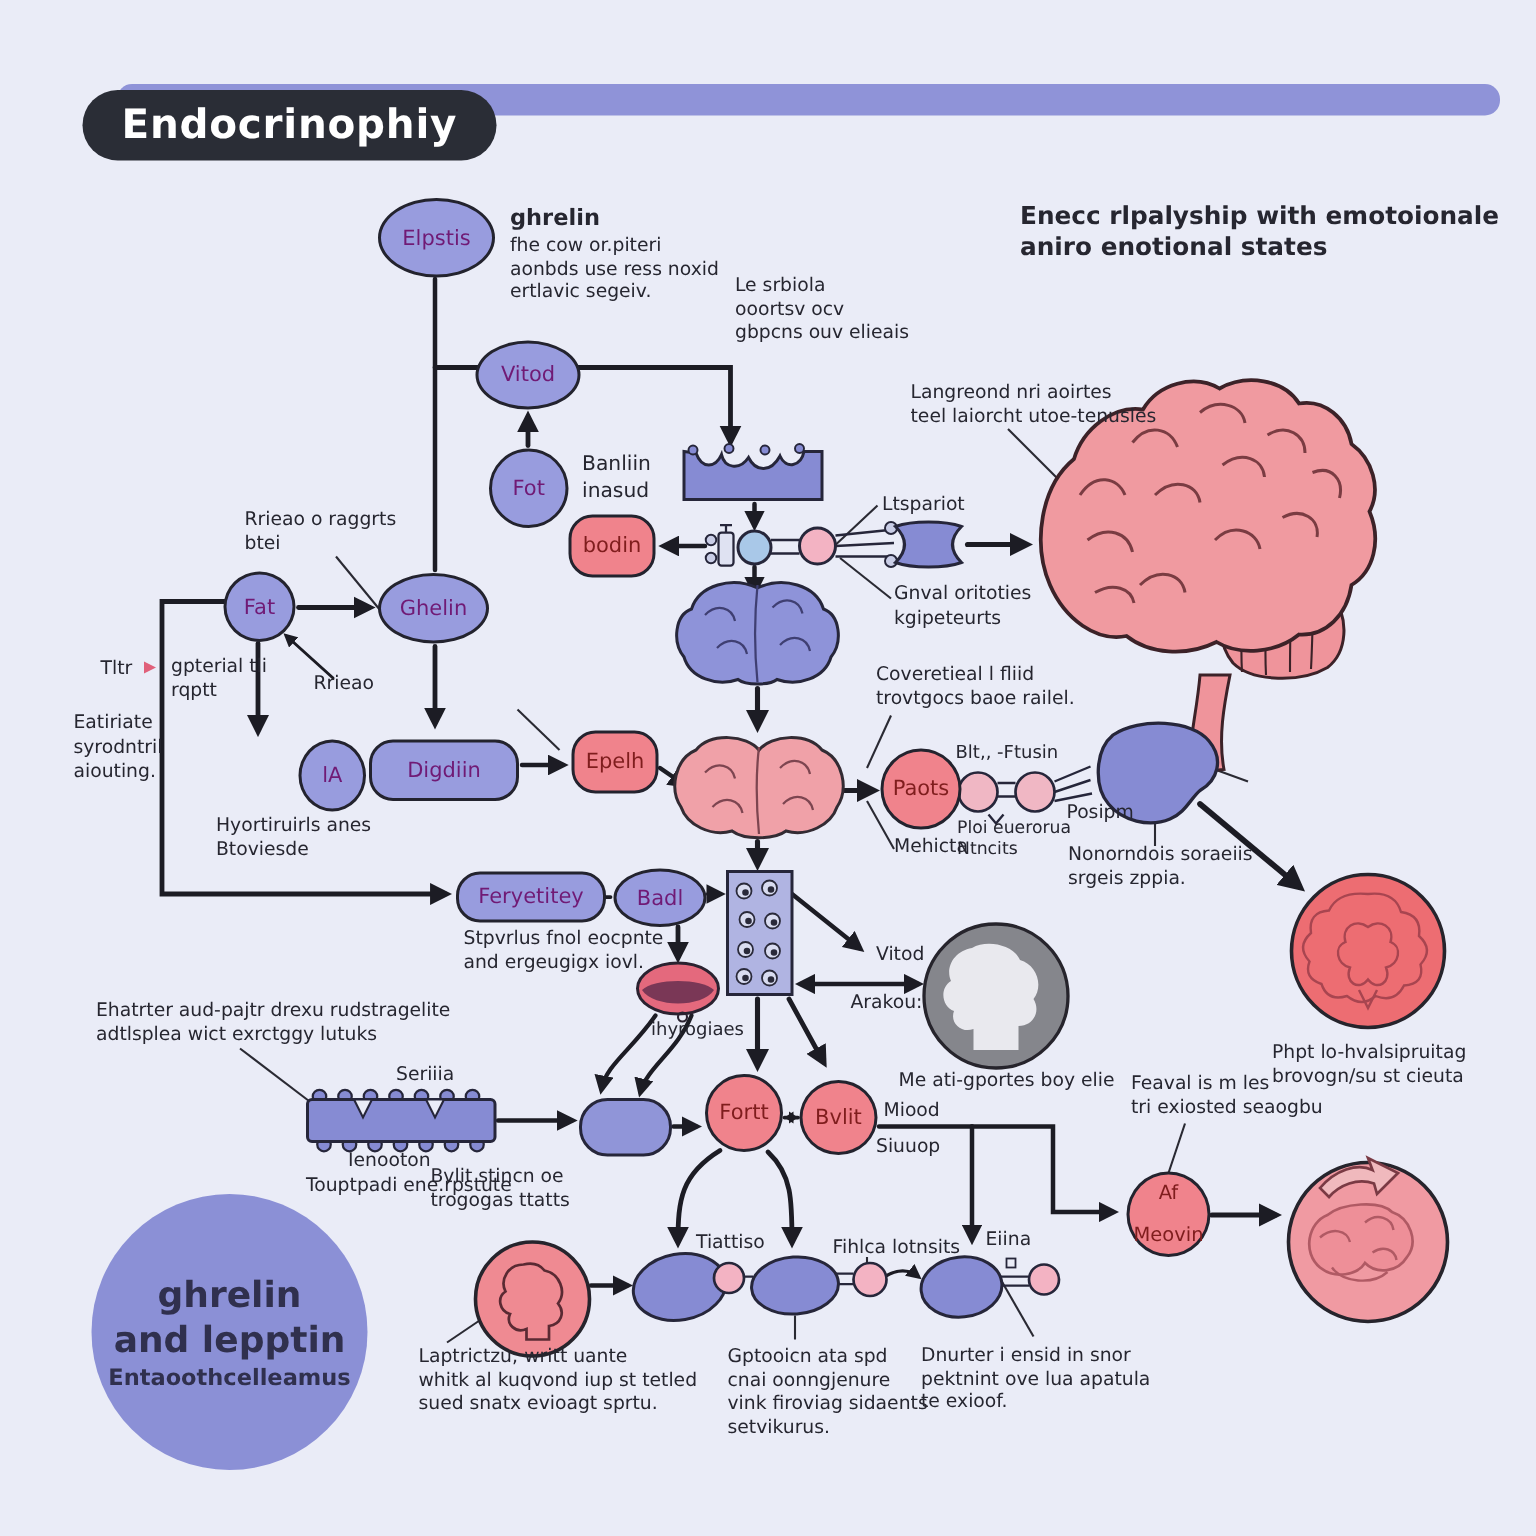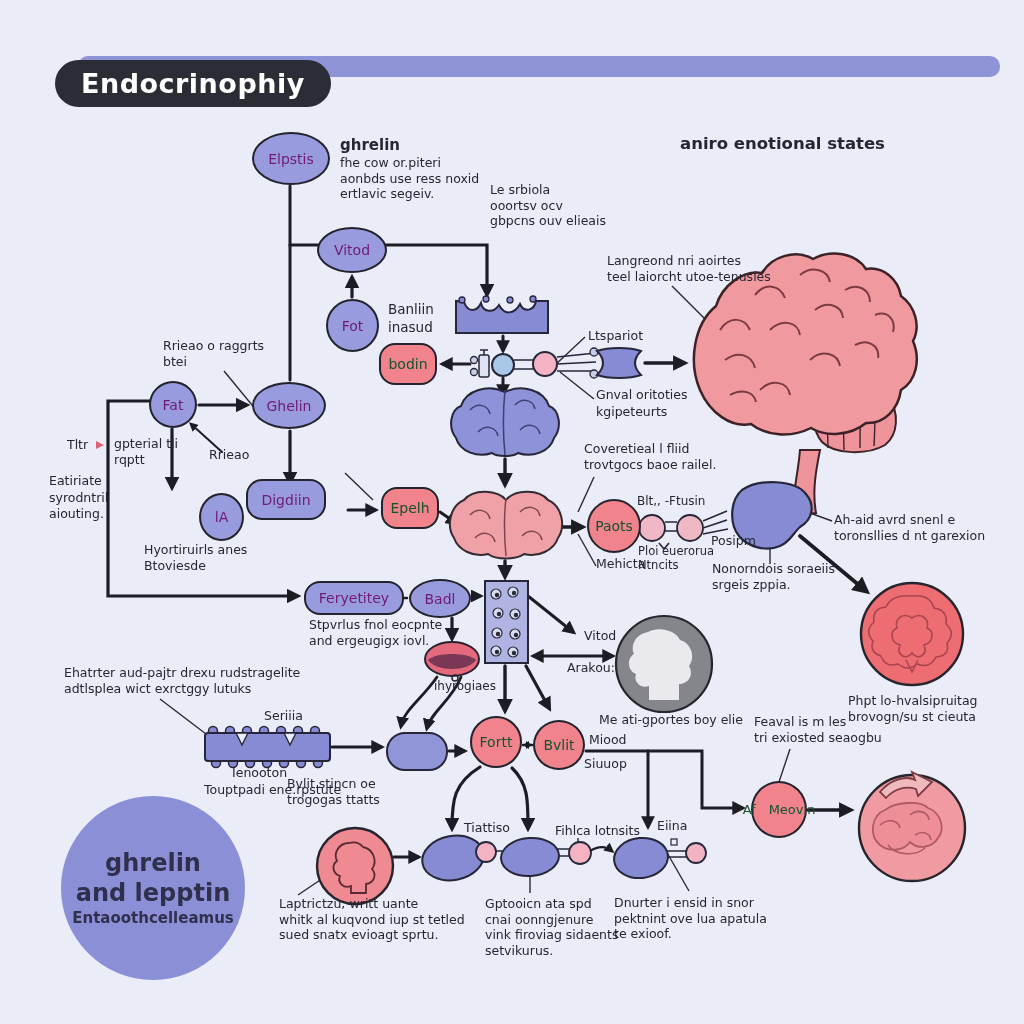--- a/index.html
+++ b/index.html
@@ -13,29 +13,29 @@
     color:#ffffff;font-size:27px;font-weight:bold;z-index:3;letter-spacing:.5px;}
   .ann{position:absolute;font-size:12.5px;line-height:15.5px;color:#262630;
     white-space:nowrap;z-index:4;}
   .ann.b{font-weight:bold;}
   .ann.c{text-align:left;}
   .nd{position:absolute;display:flex;align-items:center;justify-content:center;
     border:2.2px solid #23232e;color:#701a75;font-size:14px;background:#989cde;
     box-sizing:border-box;z-index:5;text-align:center;}
   .el{border-radius:50%;}
   .rr{border-radius:16px;}
-  .red{background:#f0838c;color:#14532d;}
+  .red{background:#f0838c;color:#7f1d1d;}
   .bigcirc{position:absolute;left:61px;top:796px;width:184px;height:184px;
     border-radius:50%;background:#8b90d6;display:flex;flex-direction:column;
     align-items:center;justify-content:center;color:#30304e;font-weight:bold;z-index:5;}
   .bigcirc .l1,.bigcirc .l2{font-size:24px;line-height:30px;}
   .bigcirc .l3{font-size:15px;line-height:20px;}
   .redmark{position:absolute;width:0;height:0;border-top:4px solid transparent;
     border-bottom:4px solid transparent;border-left:8px solid #e0607a;z-index:4;}
-  .meo{font-size:13px;line-height:15px;gap:13px;}
+  .meo{flex-direction:column;font-size:13px;line-height:15px;gap:13px;}
 </style>
 </head>
 <body>
 
 <div id="stage">
 
 <svg id="wires" width="1024" height="1024" viewBox="0 0 1024 1024">
   <defs>
     <marker id="ah" viewBox="0 0 10 10" refX="7" refY="5" markerWidth="4.6" markerHeight="4.6" orient="auto-start-reverse">
       <path d="M0,0L10,5L0,10z" fill="#1c1c24"></path>
@@ -240,20 +240,21 @@
     <path d="M888,845 C895,855 915,857 925,848 M880,825 C888,818 898,820 900,828 M910,815 C918,808 928,812 929,820 M915,835 C922,830 930,833 931,840" stroke="#b05a64" stroke-width="1.6" fill="none"></path>
   </g>
 </svg>
 
 <div class="topbar"></div>
 <div class="pill">
       <span>Endocrinophiy</span>
     </div>
 
 <div class="ann b" style="left:680px;top:133px;font-size:16.5px;line-height:21px">
+  <div>Enecc rlpalyship with emotoionale</div>
   <div>aniro enotional states</div>
 </div>
 
 <div class="nd el" style="left:252px;top:132px;width:78px;height:53px">
       <span>Elpstis</span>
     </div>
 <div class="nd el" style="left:317px;top:227px;width:70px;height:46px">
       <span>Vitod</span>
     </div>
 <div class="nd el" style="left:326px;top:299px;width:53px;height:53px">
@@ -264,21 +265,21 @@
     </div>
 <div class="nd el" style="left:149px;top:381px;width:48px;height:47px">
       <span>Fat</span>
     </div>
 <div class="nd el" style="left:252px;top:382px;width:74px;height:47px">
       <span>Ghelin</span>
     </div>
 <div class="nd el" style="left:199px;top:493px;width:45px;height:48px">
       <span>lA</span>
     </div>
-<div class="nd rr" style="left:246px;top:479px;width:80px;height:41px">
+<div class="nd rr" style="left:246px;top:493px;width:100px;height:41px">
       <span>Digdiin</span>
     </div>
 <div class="nd rr red" style="left:381px;top:487px;width:58px;height:42px">
       <span>Epelh</span>
     </div>
 <div class="nd el red" style="left:587px;top:499px;width:54px;height:54px">
       <span>Paots</span>
     </div>
 <div class="nd rr" style="left:304px;top:581px;width:100px;height:34px">
       <span>Feryetitey</span>
@@ -367,24 +368,20 @@
 <div class="ann" style="left:637px;top:494px;font-size:12px"><span>Blt,, -Ftusin</span></div>
 
 <div class="ann c" style="left:638px;top:544px;width:76px;font-size:11.5px;line-height:14px">
   <div>Ploi euerorua</div>
   <div>Ntncits</div>
 </div>
 
 <div class="ann" style="left:596px;top:556px"><span>Mehicta</span></div>
 <div class="ann" style="left:711px;top:533px"><span>Posipm</span></div>
 
-<div class="ann" style="left:834px;top:512px">
-  <div>Ah-aid avrd snenl e</div>
-  <div>toronsllies d nt garexion</div>
-</div>
 
 <div class="ann c" style="left:712px;top:561px;width:124px">
   <div>Nonorndois soraeiis</div>
   <div>srgeis zppia.</div>
 </div>
 
 <div class="ann" style="left:848px;top:693px">
   <div>Phpt lo-hvalsipruitag</div>
   <div>brovogn/su st cieuta</div>
 </div>

